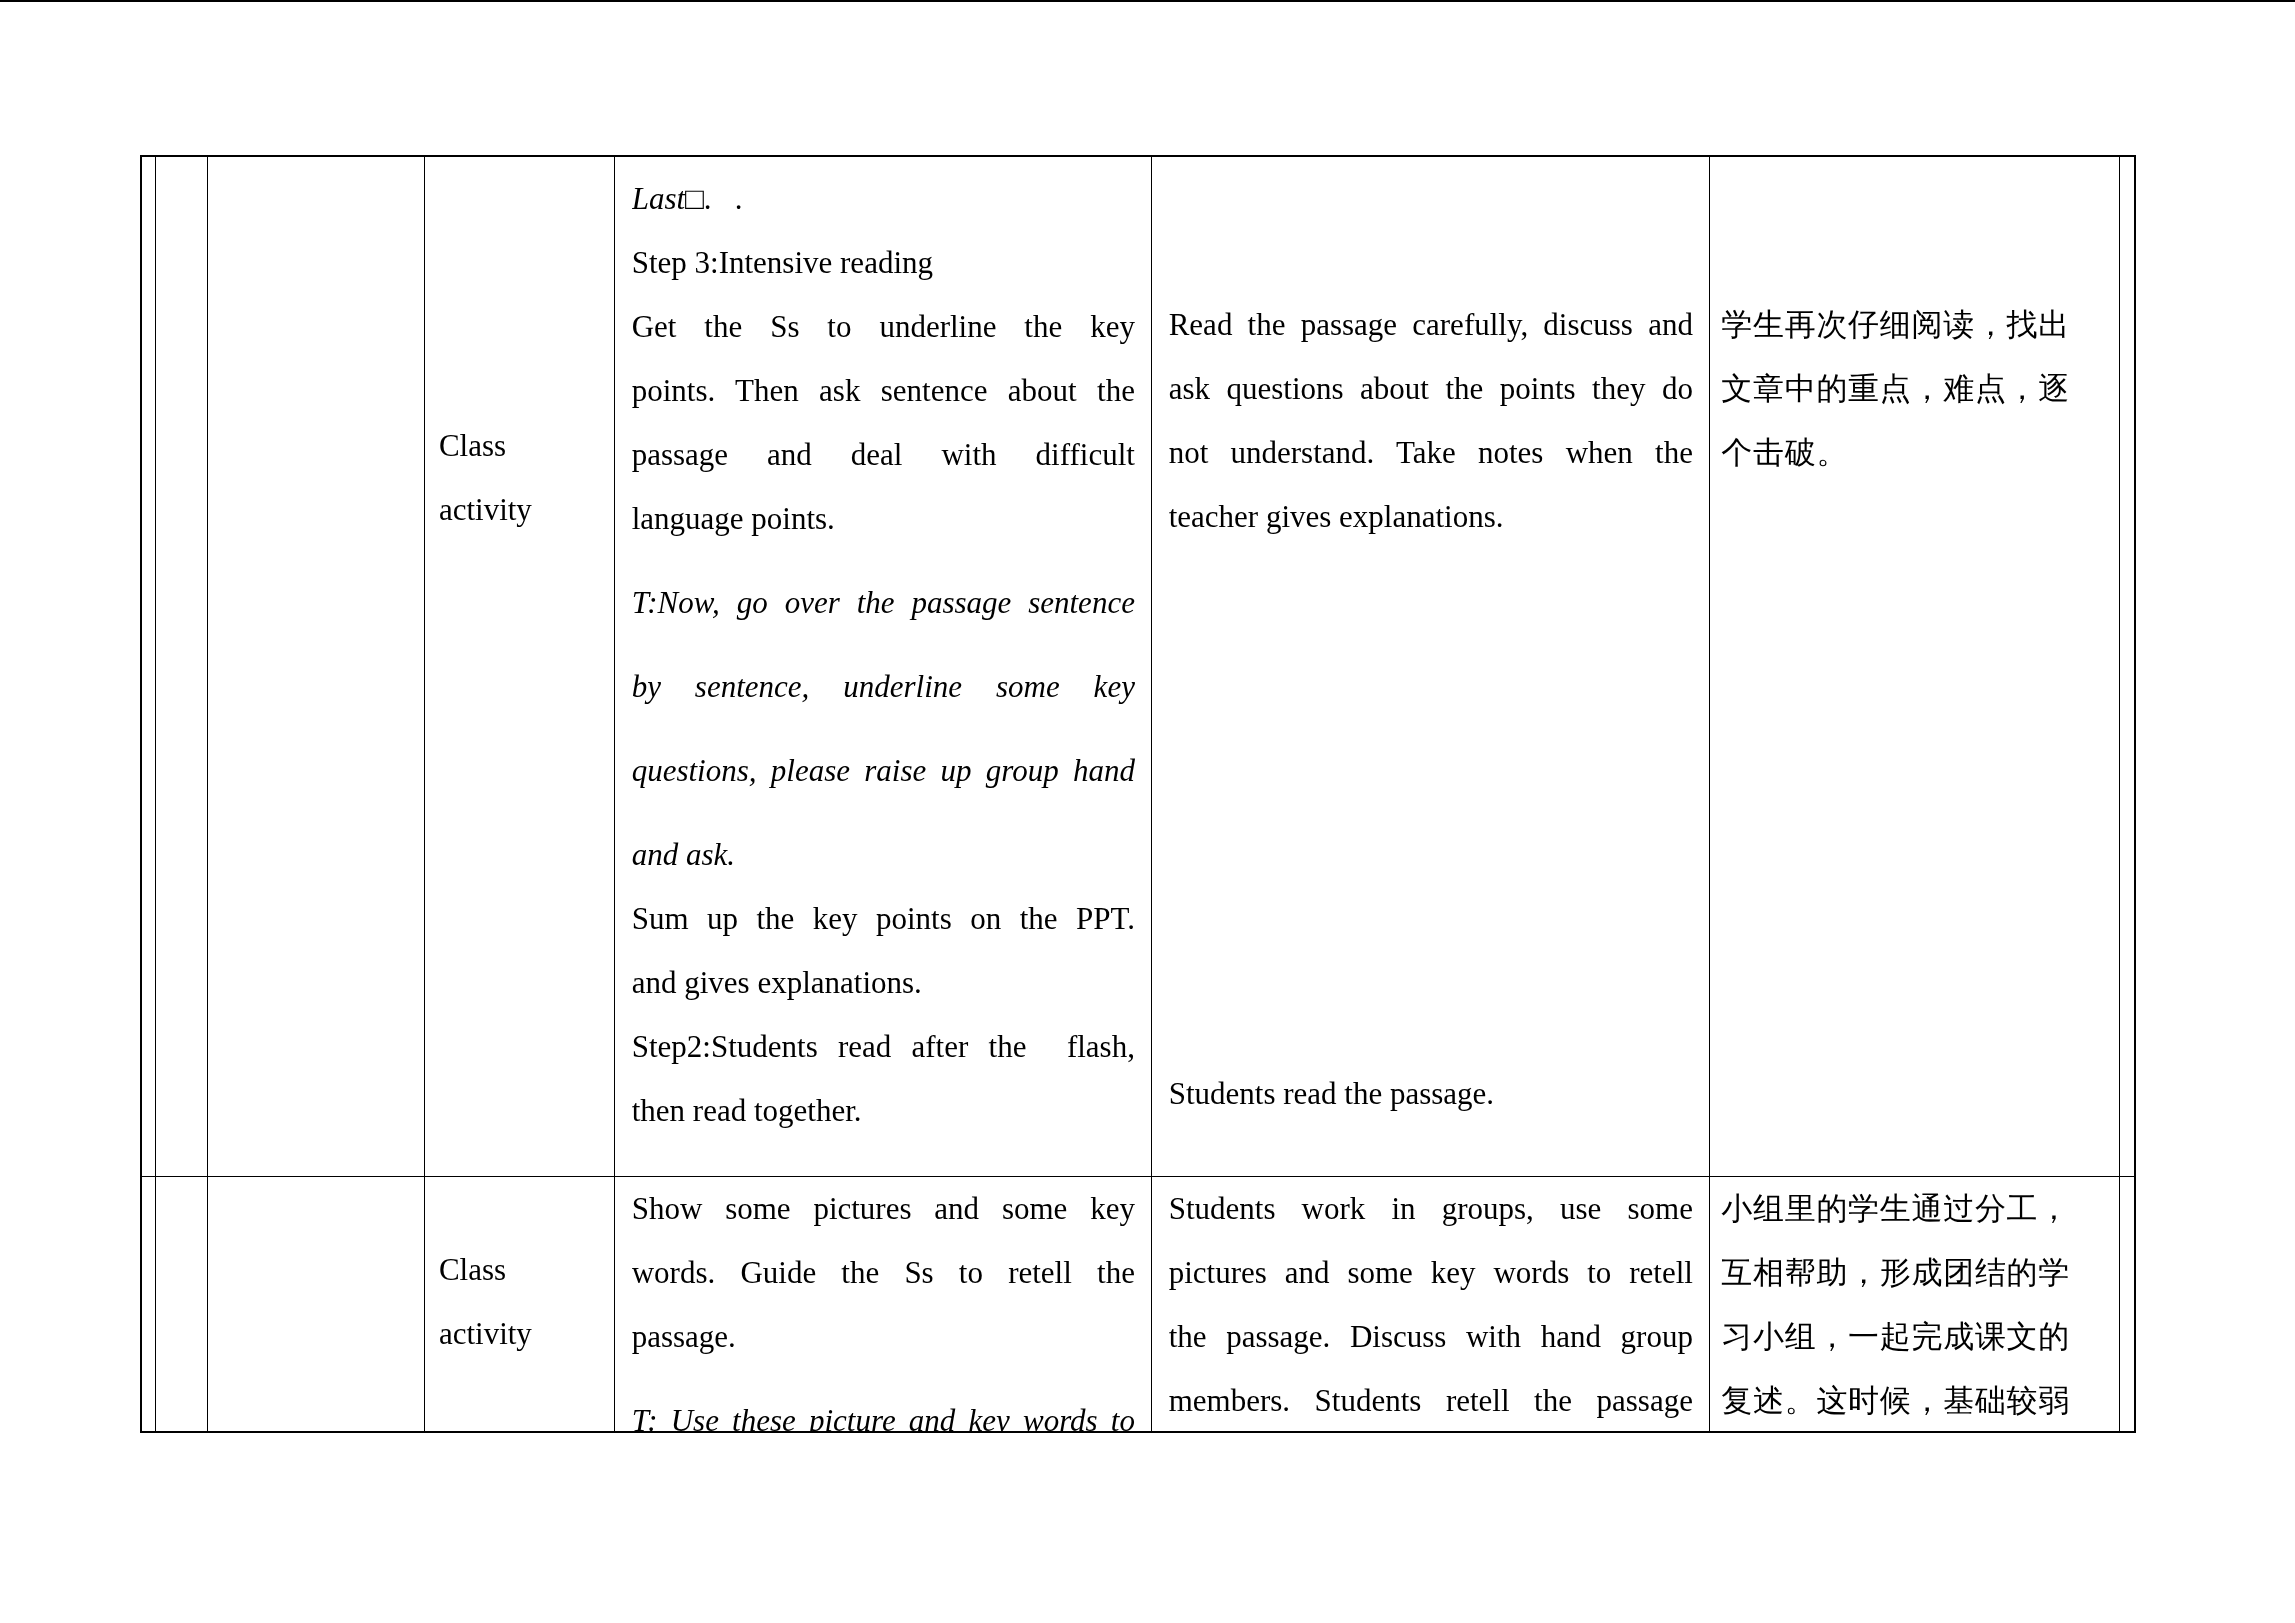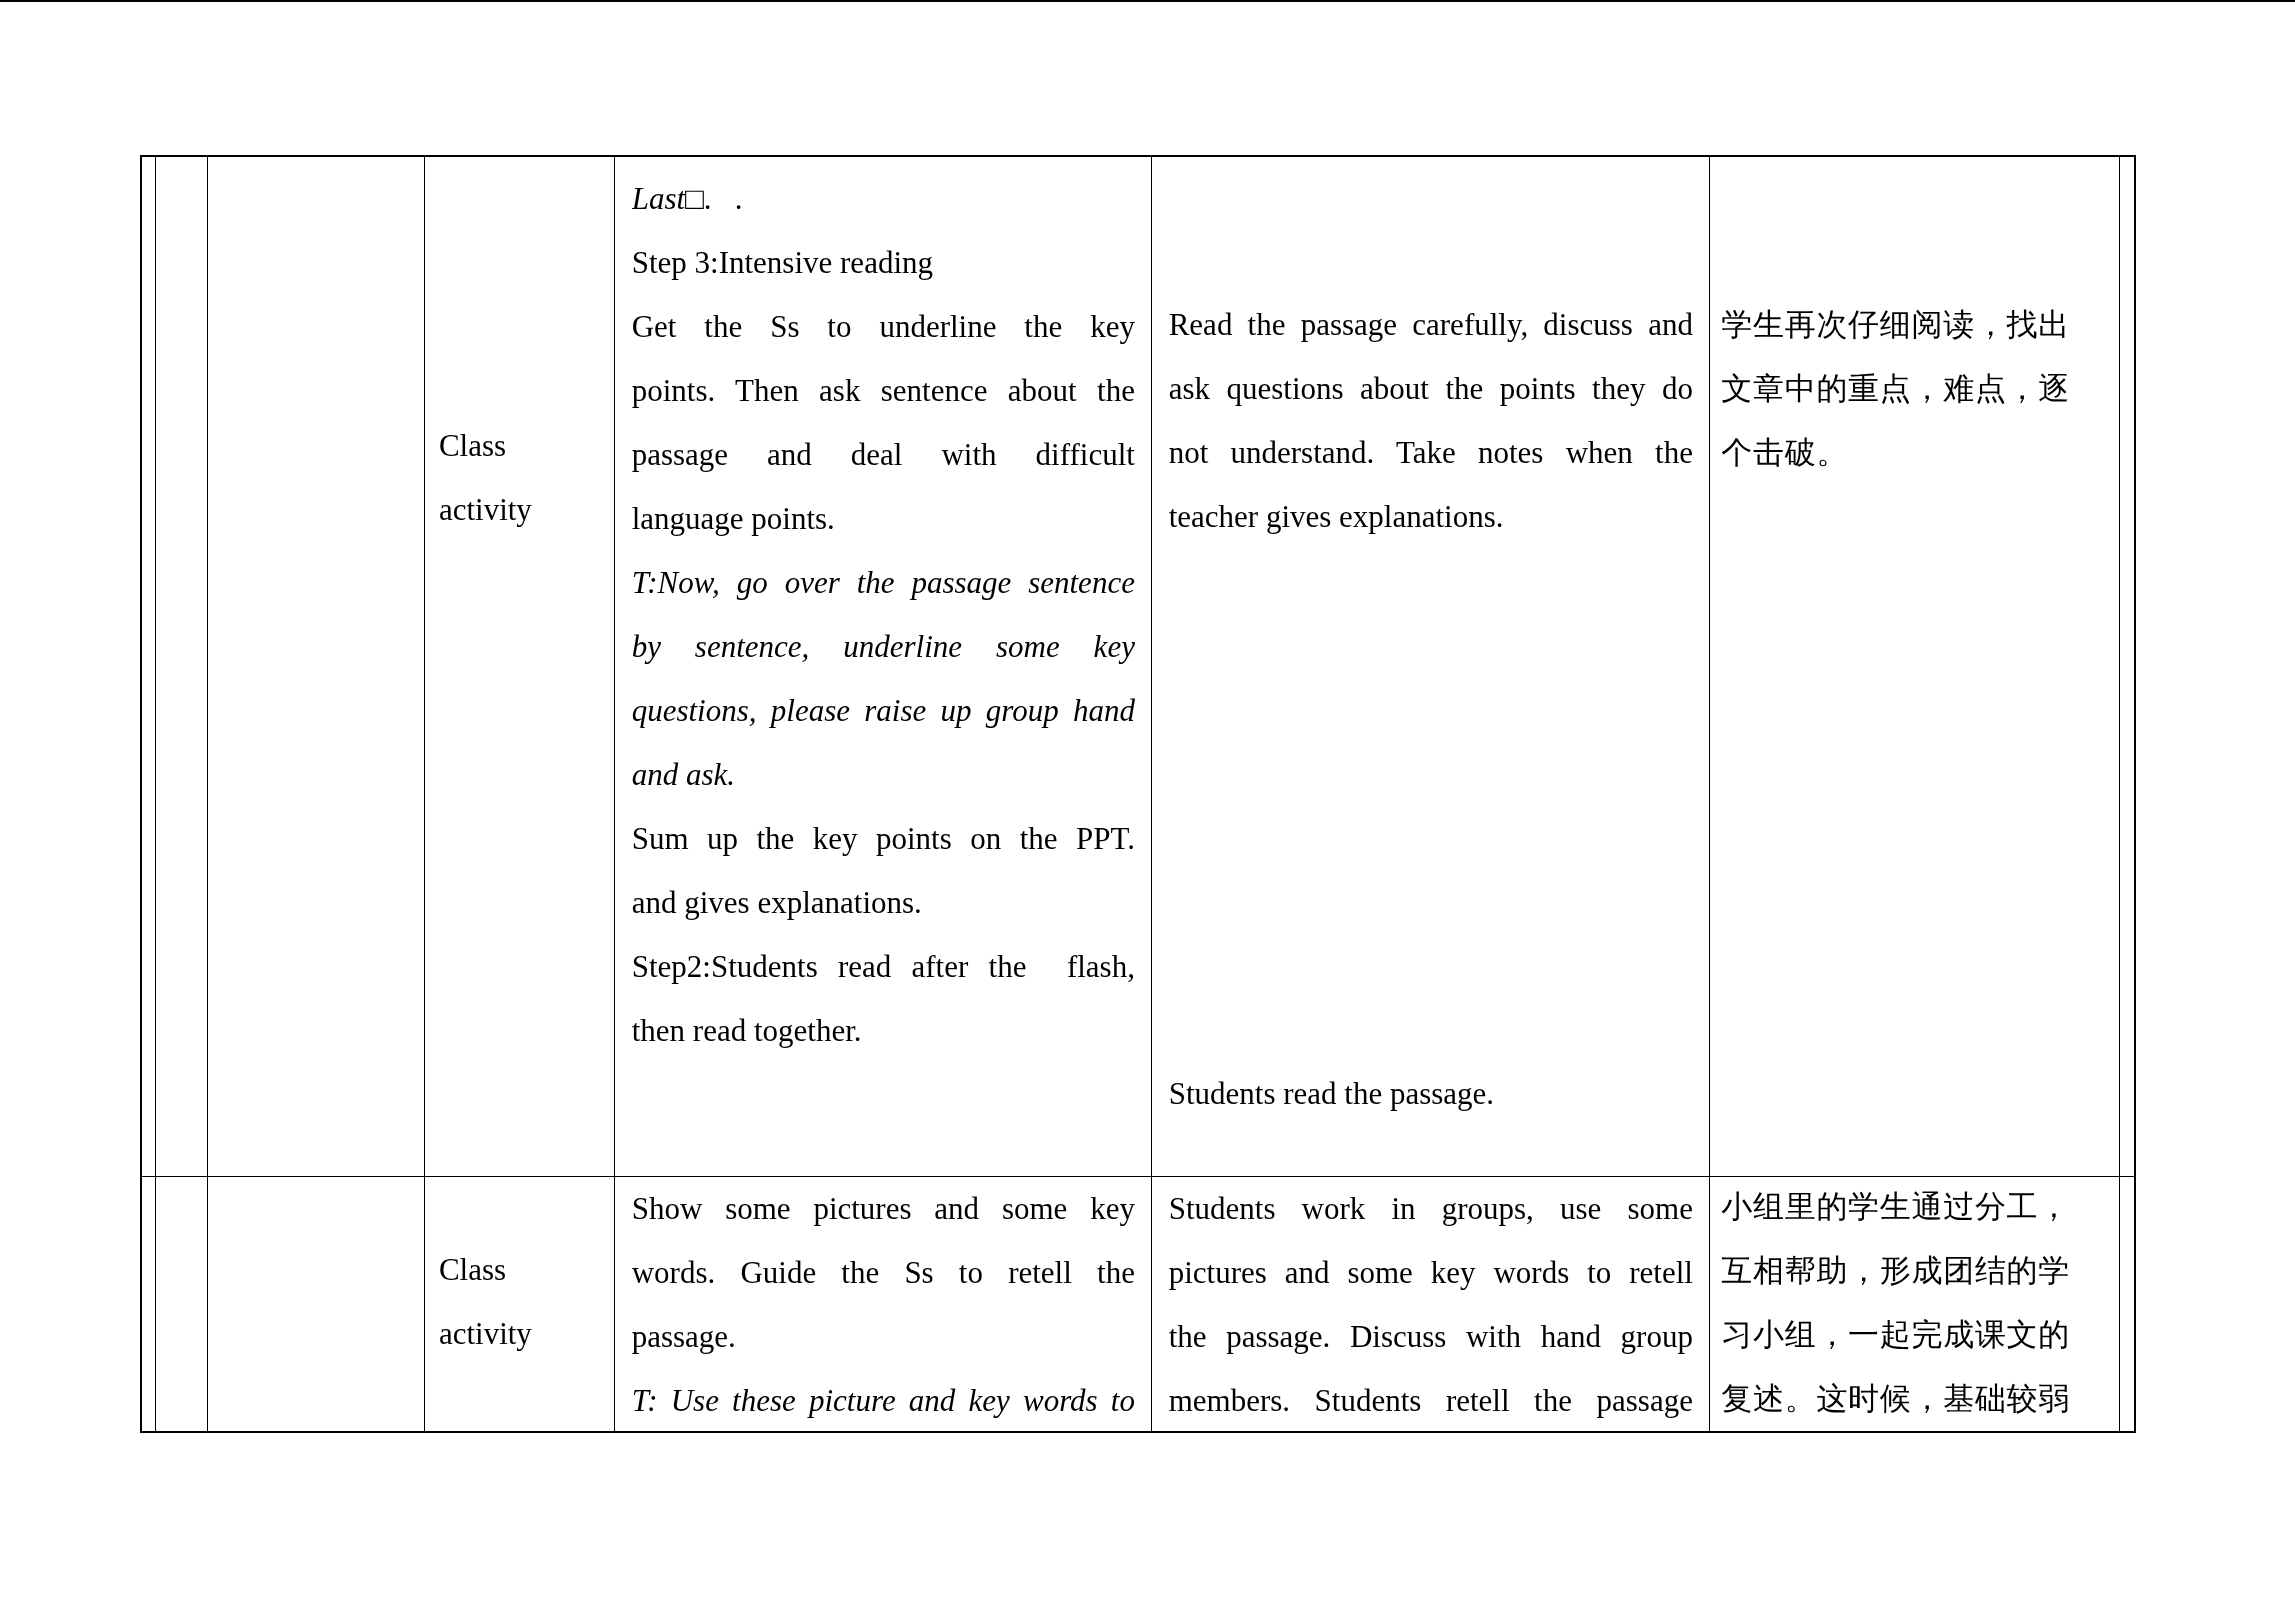--- a/index.html
+++ b/index.html
@@ -30,28 +30,28 @@
   }
   .cell.lastcol{border-right:none;}
   .cell.lastrow{border-bottom:none;}
   .line{
     height:64px;line-height:64px;
     font-size:31px;
     white-space:pre-wrap;
     overflow:hidden;
   }
   .line.j{text-align:justify;text-align-last:justify;}
-  .line.i, .seg-i{font-style:italic;}
+  .line.i, .seg-i{font-style:italic;margin-top:20px;}
   .pad-label1{padding:257px 13.6px 0 13.6px;}
   .pad-teach1{padding:9.5px 16.4px 0 16.4px;}
   .pad-stud1{padding:136px 16.4px 0 16.4px;}
   .pad-int1{padding:136px 11px 0 11px;font-family:Liberation Serif, serif;}
   .pad-label2{padding:61px 13.6px 0 13.6px;}
   .pad-body2{padding:0 16.4px;}
-  .pad-int2{padding:0 11px;font-family:Liberation Mono, monospace;}
+  .pad-int2{padding:0 11px;}
   .cjk .line{font-size:31px;letter-spacing:0.7px;}
 </style>
 </head>
 <body>
 
 <div id="page">
   <div class="top-rule"></div>
 
   <div class="sheet">
 

